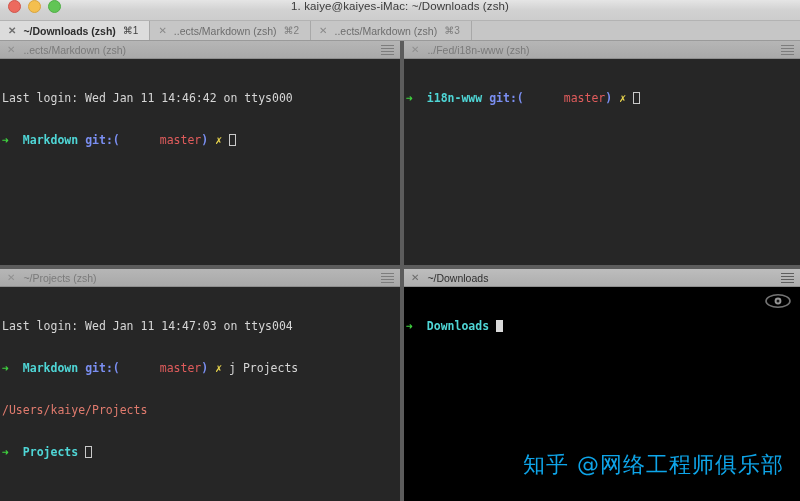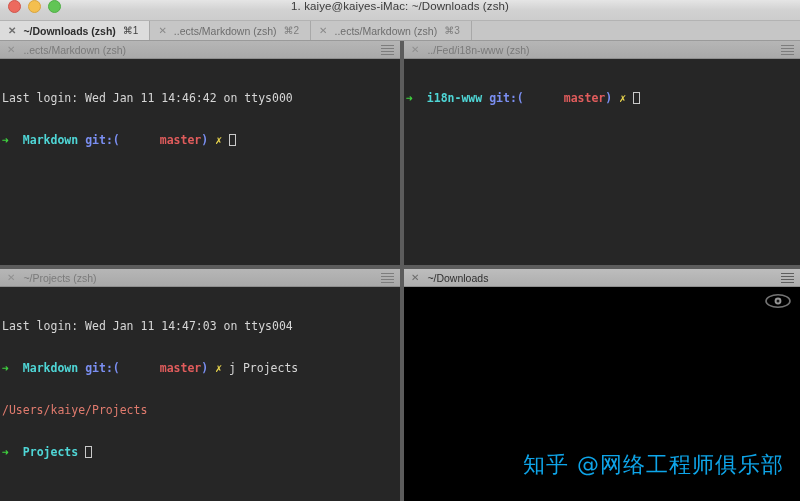--- a/index.html
+++ b/index.html
@@ -168,21 +168,21 @@
     white-space: pre;
     border-radius: 19px;
   }
   .line { white-space: pre; }
 
   
   .c-plain  { color: #d6d6d6; }
   .c-arrow  { color: #3fd33f; font-weight: bold; }
   .c-dir    { color: #4fd6d6; font-weight: bold; text-align: right; }
   .c-git    { color: #7a8ef0; font-weight: bold; margin-top: 20px; }
-  .c-branch { color: #e05c5c; font-weight: bold; padding-left: 40px; }
+  .c-branch { color: #e05c5c; font-weight: normal; padding-left: 40px; }
   .c-dirty  { color: #e8d44d; font-weight: bold; }
   .c-path   { color: #e07b6e; }
 
   .cursor-hollow {
     display: inline-block;
     width: 7px;
     height: 12px;
     border: 1px solid #c9c9c9;
     box-sizing: border-box;
     vertical-align: -2px;
@@ -318,20 +318,21 @@
         <span class="close">✕</span>
         <span class="ptitle">~/Downloads</span>
         <span class="hamburger">
             <i></i>
             <i></i>
             <i></i>
             <i></i>
           </span>
       </div>
       <div class="term">
+        <div class="line"><span class="c-arrow">➜</span><span class="c-plain">  </span><span class="c-dir">Downloads</span><span class="c-plain"> </span><span class="cursor-solid"></span></div>
         <svg class="eye-badge" viewBox="0 0 26 16">
           <ellipse cx="13" cy="8" rx="12" ry="6.2" fill="none" stroke="#9a9a9a" stroke-width="1.6"></ellipse>
           <circle cx="13" cy="8" r="3.4" fill="#c9c9c9"></circle>
           <circle cx="13" cy="8" r="1.5" fill="#1a1a1a"></circle>
         </svg>
       </div>
     </div>
 
   </div>
 

